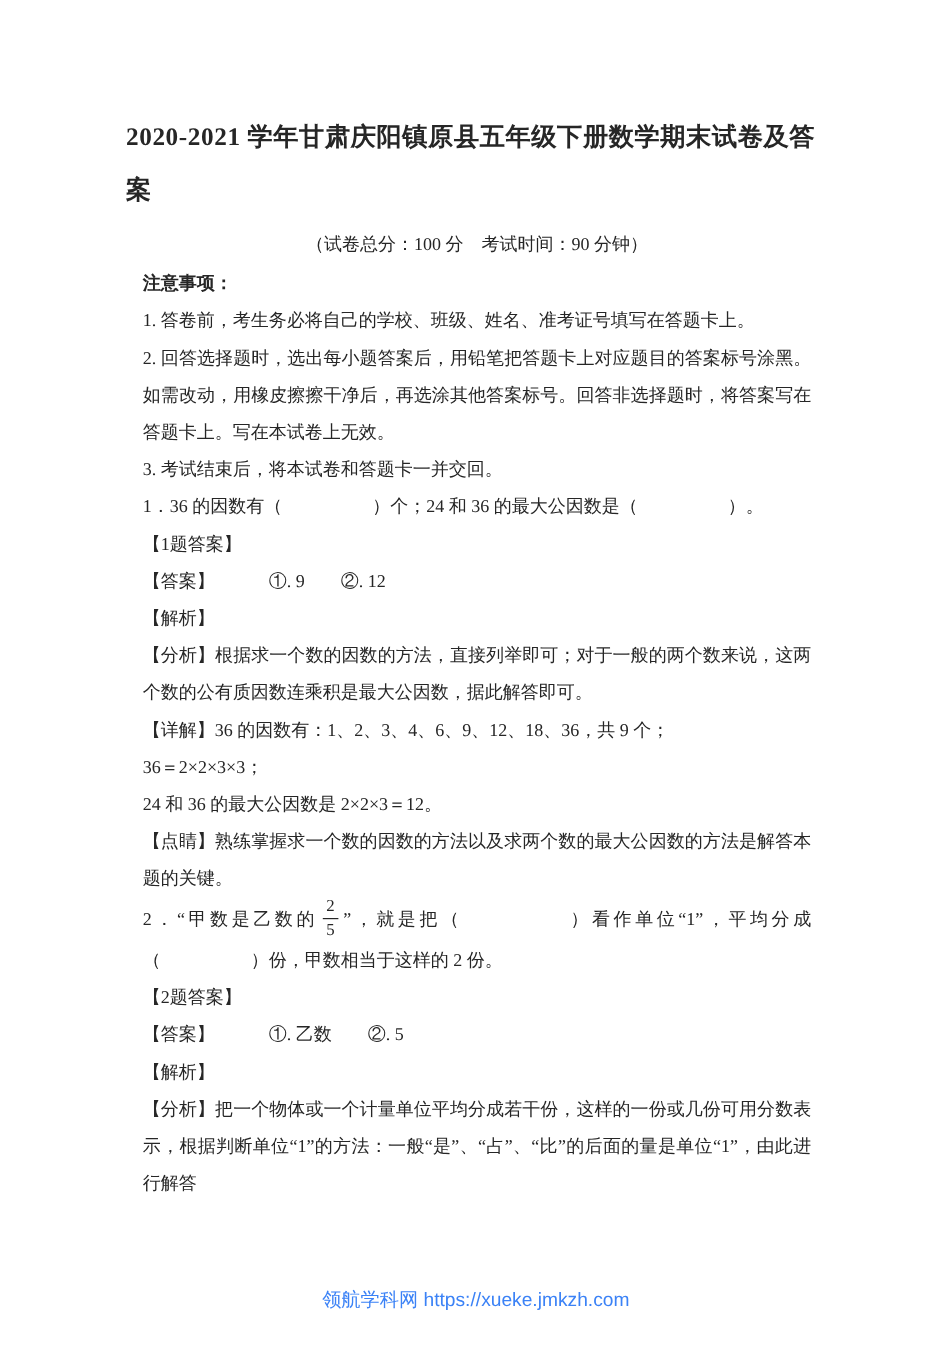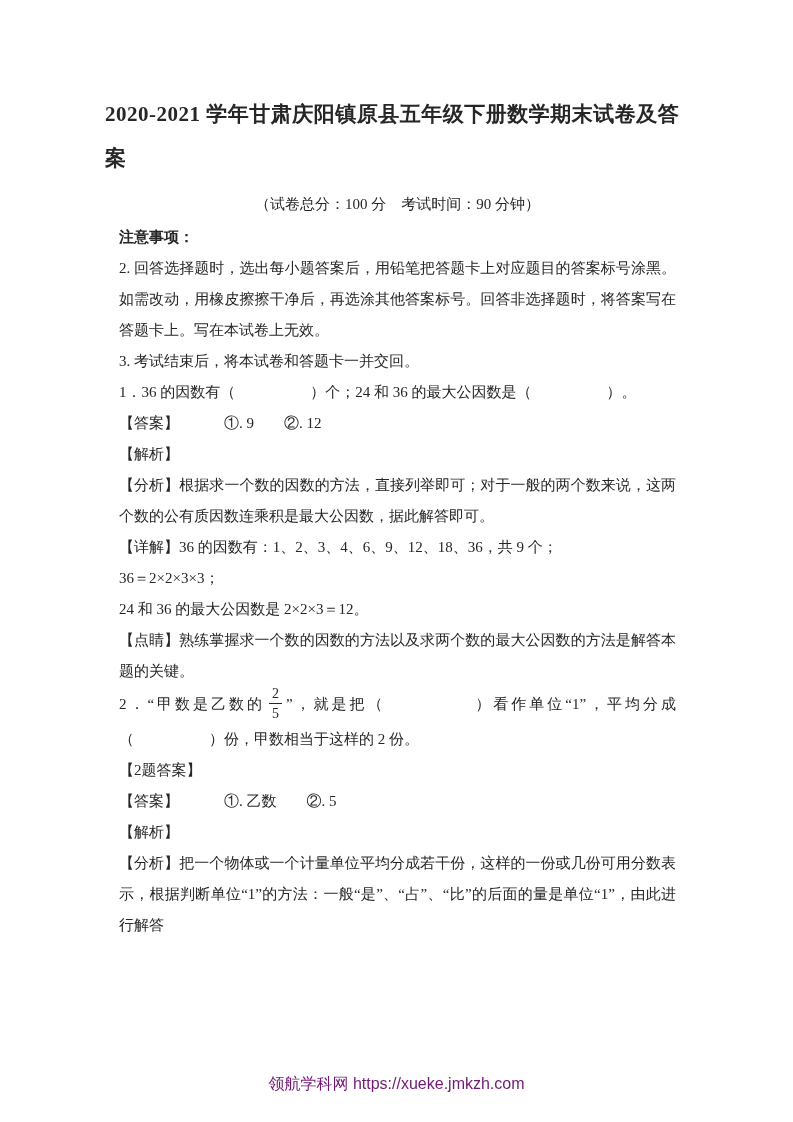--- a/index.html
+++ b/index.html
@@ -63,41 +63,43 @@
     font-size: 14px;
     line-height: 17px;
     padding-top: 1px;
   }
   .watermark {
     position: absolute;
     left: 0;
     right: 0;
     bottom: 28px;
     text-align: center;
-    color: #701a75;
+    color: #3b82f6;
     font-size: 16px;
     line-height: 20px;
     font-family: "Liberation Sans", "DejaVu Sans", sans-serif;
   }
 </style>
 </head>
 <body>
 
 <div class="page">
 
   <h1 class="title">2020-2021 学年甘肃庆阳镇原县五年级下册数学期末试卷及答案</h1>
 
   <p class="subtitle">（试卷总分：100 分　考试时间：90 分钟）</p>
 
   <p class="line bold">注意事项：</p>
+  <p class="line">1. 答卷前，考生务必将自己的学校、班级、姓名、准考证号填写在答题卡上。</p>
   <p class="line justify">2. 回答选择题时，选出每小题答案后，用铅笔把答题卡上对应题目的答案标号涂黑。如需改动，用橡皮擦擦干净后，再选涂其他答案标号。回答非选择题时，将答案写在答题卡上。写在本试卷上无效。</p>
   <p class="line">3. 考试结束后，将本试卷和答题卡一并交回。</p>
 
 
   <p class="line">1．36 的因数有（　　　　　）个；24 和 36 的最大公因数是（　　　　　）。</p>
+  <p class="line">【1题答案】</p>
   <p class="line">【答案】　　　①. 9　　②. 12</p>
   <p class="line">【解析】</p>
   <p class="line justify">【分析】根据求一个数的因数的方法，直接列举即可；对于一般的两个数来说，这两个数的公有质因数连乘积是最大公因数，据此解答即可。</p>
   <p class="line">【详解】36 的因数有：1、2、3、4、6、9、12、18、36，共 9 个；</p>
   <p class="line">36＝2×2×3×3；</p>
   <p class="line">24 和 36 的最大公因数是 2×2×3＝12。</p>
   <p class="line justify">【点睛】熟练掌握求一个数的因数的方法以及求两个数的最大公因数的方法是解答本题的关键。</p>
 
   <p class="line justify"><span>2．“甲数是乙数的</span><span class="frac"><span class="num">2</span><span class="den">5</span></span><span>”，就是把（　　　　　）看作单位“1”，平均分成（　　　　　）份，甲数相当于这样的 2 份。</span></p>
 

